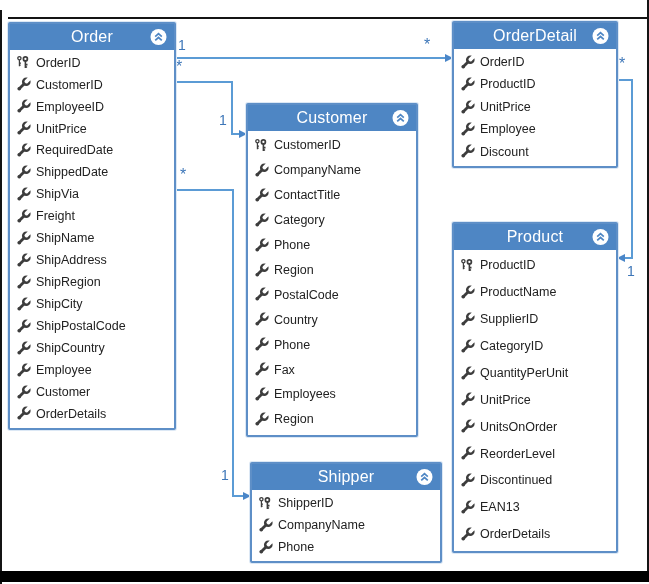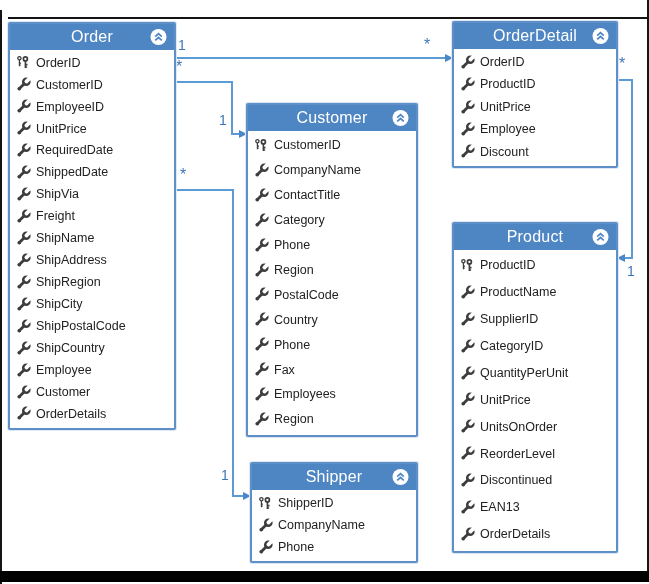--- a/index.html
+++ b/index.html
@@ -34,21 +34,21 @@
   }
   .fields{flex:1;display:flex;flex-direction:column;padding:2px 0 3px;}
   .row{flex:1;display:flex;align-items:center;gap:5px;padding-left:6px;min-height:0;}
   .fi{width:15px;height:15px;flex:none;display:flex;align-items:center;justify-content:center;}
   .fi svg{width:100%;height:100%;}
   .fl{font-size:12.5px;color:#222;white-space:nowrap;line-height:1;}
 
   
   .e0{left:8px;  top:22px;  width:168px;height:408px;}
   .e1{left:246px;top:103px; width:172px;height:334px;}
-  .e2{left:250px;top:462px; width:168px;height:101px;}
+  .e2{left:250px;top:462px; width:192px;height:101px;}
   .e3{left:452px;top:21px;  width:166px;height:147px;}
   .e4{left:452px;top:222px; width:166px;height:331px;}
 
   
   .cl{position:absolute;background:#5b9bd5;}
   .ar{position:absolute;width:0;height:0;
       border-top:4.5px solid transparent;border-bottom:4.5px solid transparent;}
   .ar-right{border-left:8px solid #4a86c8;}
   .ar-left{border-right:8px solid #4a86c8;}
   .mlabel{position:absolute;color:#3d76b8;font-size:14px;line-height:1;user-select:none;}

